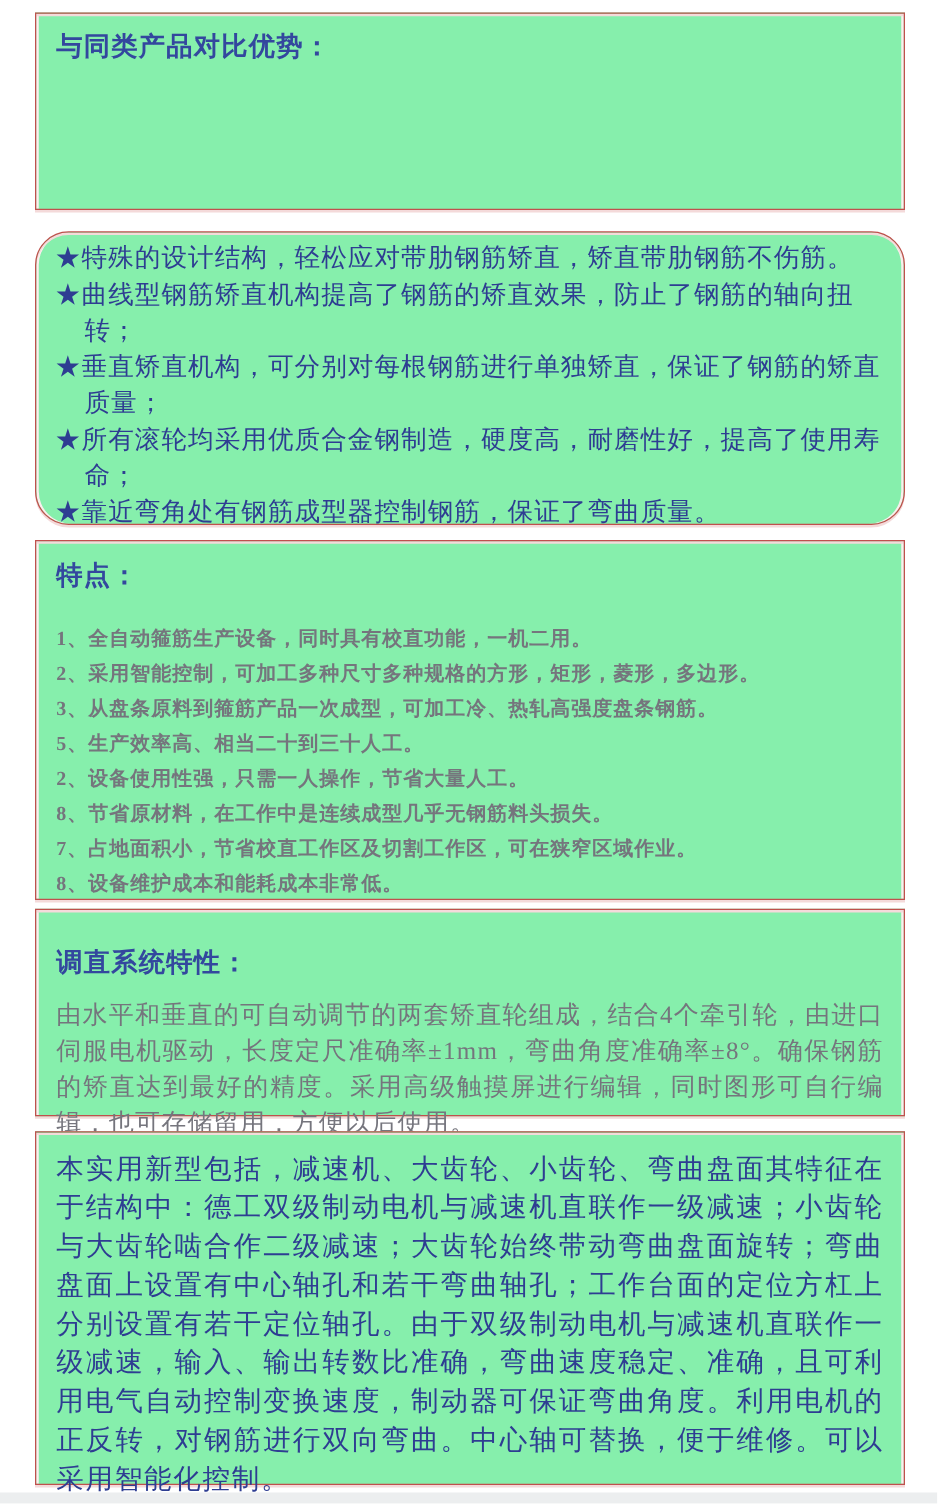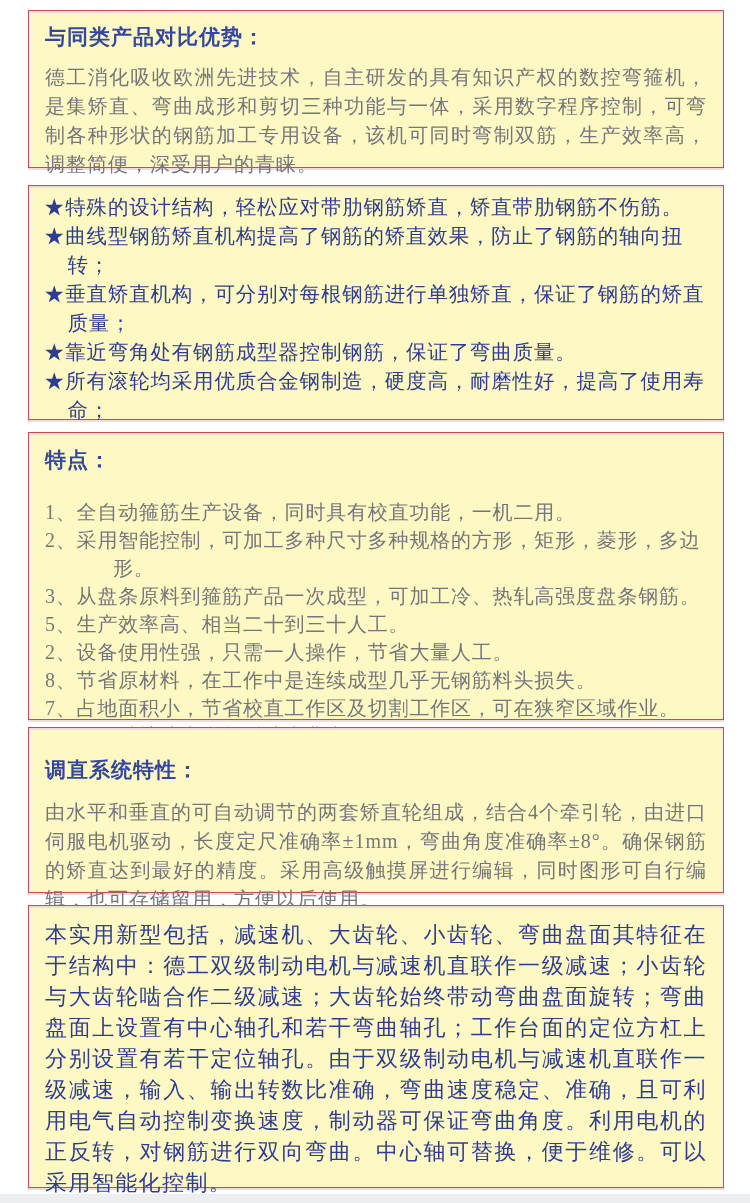--- a/index.html
+++ b/index.html
@@ -12,21 +12,21 @@
     position: relative;
     width: 750px;
     height: 1203px;
     background: #ffffff;
     overflow: hidden;
   }
   .box {
     position: absolute;
     left: 28px;
     width: 696px;
-    background: #fef9c3;
+    background: #86efac;
     border: 1px solid #c0504d;
     box-shadow: inset 0 2px 0 #f4dada, 0 2px 0 #f4dada,
                 inset 2px 0 0 #fbeeee, inset -2px 0 0 #fbeeee;
   }
   .box-title {
     color: #33479e;
     font-weight: bold;
     font-size: 21px;
     letter-spacing: 1px;
     line-height: 28px;
@@ -37,42 +37,43 @@
     letter-spacing: 1px;
     line-height: 29px;
     text-align: justify;
   }
 
   
   #box-advantages { top: 10px;  height: 158px; padding: 12px 16px; }
   #box-advantages .box-title { margin-bottom: 12px; }
 
   
-  #box-star { top: 185px; height: 235px; padding: 7px 12px 25px 15px; }
+  #box-star { top: 185px; height: 235px; padding: 7px 12px 25px 15px; border-radius: 27px; }
   #box-star .star-item {
     color: #2e3d92;
     font-size: 20.5px;
     letter-spacing: 0.8px;
     line-height: 29px;
     list-style: none;
     padding-left: 1.15em;
     text-indent: -1.15em;
   }
 
   
   #box-features { top: 432px; height: 288px; padding: 13px 16px; }
   #box-features .box-title { margin-bottom: 24px; }
   #box-features .num-item {
     color: #75757d;
-    font-size: 20px;
+    font-size: 16px;
     letter-spacing: 0.8px;
     line-height: 28px;
     list-style: none;
     padding-left: 3.4em;
     text-indent: -3.4em;
+    font-weight: bold;
   }
 
   
   #box-straighten { top: 727px; height: 166px; padding: 28px 16px; }
   #box-straighten .box-title { margin-bottom: 14px; }
 
   
   #box-patent { top: 905px; height: 283px; padding: 13px 16px; }
   #box-patent .patent-text {
     color: #2e3d92;
@@ -92,30 +93,29 @@
     background: #eceeef;
   }
 </style>
 </head>
 <body>
 
 <div class="page">
 
   <section class="box" id="box-advantages">
     <h2 class="box-title">与同类产品对比优势：</h2>
-    <p class="body-gray">德工消化吸收欧洲先进技术，自主研发的具有知识产权的数控弯箍机，是集矫直、弯曲成形和剪切三种功能与一体，采用数字程序控制，可弯制各种形状的钢筋加工专用设备，该机可同时弯制双筋，生产效率高，调整简便，深受用户的青睐。</p>
   </section>
 
   <section class="box" id="box-star">
     <ul>
       <li class="star-item">★特殊的设计结构，轻松应对带肋钢筋矫直，矫直带肋钢筋不伤筋。</li>
       <li class="star-item">★曲线型钢筋矫直机构提高了钢筋的矫直效果，防止了钢筋的轴向扭转；</li>
       <li class="star-item">★垂直矫直机构，可分别对每根钢筋进行单独矫直，保证了钢筋的矫直质量；</li>
+      <li class="star-item">★所有滚轮均采用优质合金钢制造，硬度高，耐磨性好，提高了使用寿命；</li>
       <li class="star-item">★靠近弯角处有钢筋成型器控制钢筋，保证了弯曲质量。</li>
-      <li class="star-item">★所有滚轮均采用优质合金钢制造，硬度高，耐磨性好，提高了使用寿命；</li>
     </ul>
   </section>
 
   <section class="box" id="box-features">
     <h2 class="box-title">特点：</h2>
     <ol>
       <li class="num-item">1、全自动箍筋生产设备，同时具有校直功能，一机二用。</li>
       <li class="num-item">2、采用智能控制，可加工多种尺寸多种规格的方形，矩形，菱形，多边形。</li>
       <li class="num-item">3、从盘条原料到箍筋产品一次成型，可加工冷、热轧高强度盘条钢筋。</li>
       <li class="num-item">5、生产效率高、相当二十到三十人工。</li>

